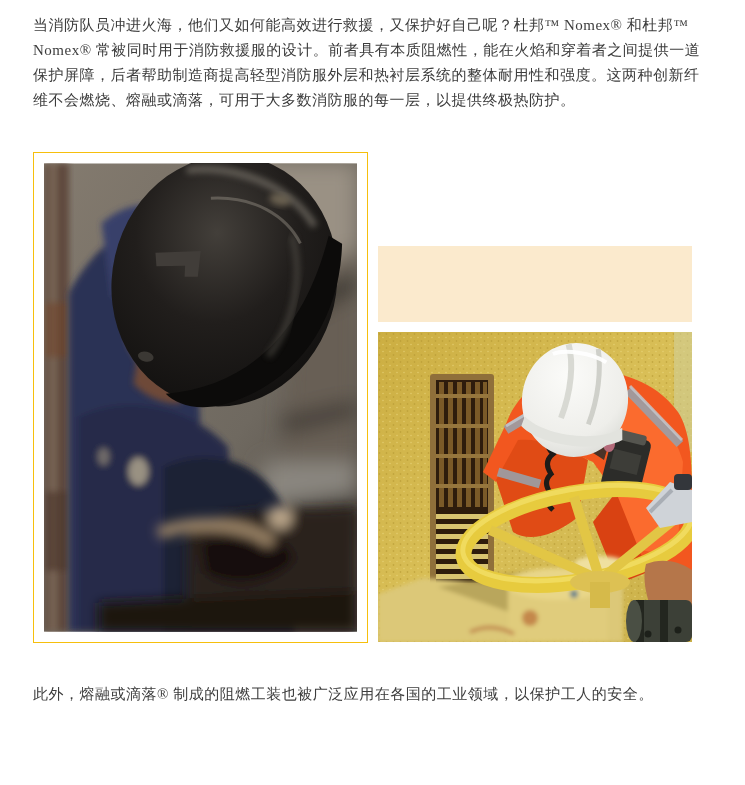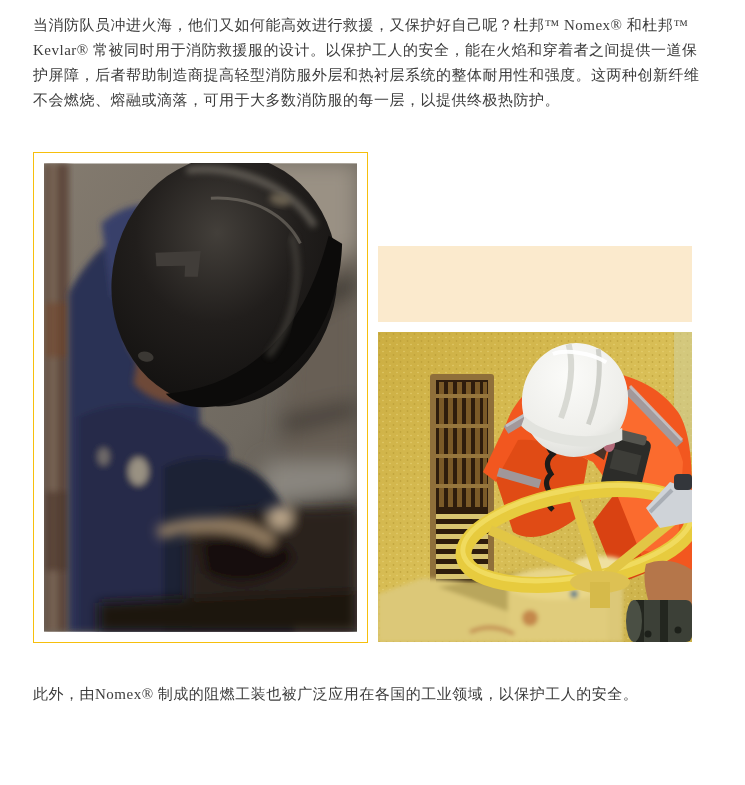--- a/index.html
+++ b/index.html
@@ -42,21 +42,21 @@
     background:#fbeacd;
   }
   .right-photo-wrap { margin-top:10px; width:314px; height:310px; }
   .right-photo-wrap svg { display:block; }
 </style>
 </head>
 <body style="background-color: rgb(255, 255, 255); color: rgb(60, 60, 60);">
 
 <div class="page">
 
-  <p class="para">当消防队员冲进火海，他们又如何能高效进行救援，又保护好自己呢？杜邦™ Nomex® 和杜邦™ Kevlar® 常被同时用于消防救援服的设计。以保护工人的安全，能在火焰和穿着者之间提供一道保护屏障，后者帮助制造商提高轻型消防服外层和热衬层系统的整体耐用性和强度。这两种创新纤维不会燃烧、熔融或滴落，可用于大多数消防服的每一层，以提供终极热防护。</p>
+  <p class="para">当消防队员冲进火海，他们又如何能高效进行救援，又保护好自己呢？杜邦™ Nomex® 和杜邦™ Nomex® 常被同时用于消防救援服的设计。前者具有本质阻燃性，能在火焰和穿着者之间提供一道保护屏障，后者帮助制造商提高轻型消防服外层和热衬层系统的整体耐用性和强度。这两种创新纤维不会燃烧、熔融或滴落，可用于大多数消防服的每一层，以提供终极热防护。</p>
 
 
   <div class="media-row">
 
     <figure class="photo-frame" style="margin: 0px; border-color: rgb(246, 191, 12);">
       <svg width="313" height="469" viewBox="0 0 315 471" role="img">
         <defs>
           <filter id="lb3" x="-20%" y="-20%" width="140%" height="140%">
               <feGaussianBlur stdDeviation="3"></feGaussianBlur>
             </filter>
@@ -244,15 +244,15 @@
             <rect x="282" y="268" width="8" height="42" fill="#23261f"></rect>
             <ellipse cx="256" cy="289" rx="8" ry="21" fill="#4a4f44"></ellipse>
             <circle cx="270" cy="302" r="3.5" fill="#1d201a"></circle>
             <circle cx="300" cy="298" r="3.5" fill="#1d201a"></circle>
           </g>
         </svg>
       </div>
     </div>
   </div>
 
-  <p class="para">此外，由Nomex® 制成的阻燃工装也被广泛应用在各国的工业领域，以保护工人的安全。</p>
+  <p class="para">此外，熔融或滴落® 制成的阻燃工装也被广泛应用在各国的工业领域，以保护工人的安全。</p>
 
 </div>
 
 </body></html>

